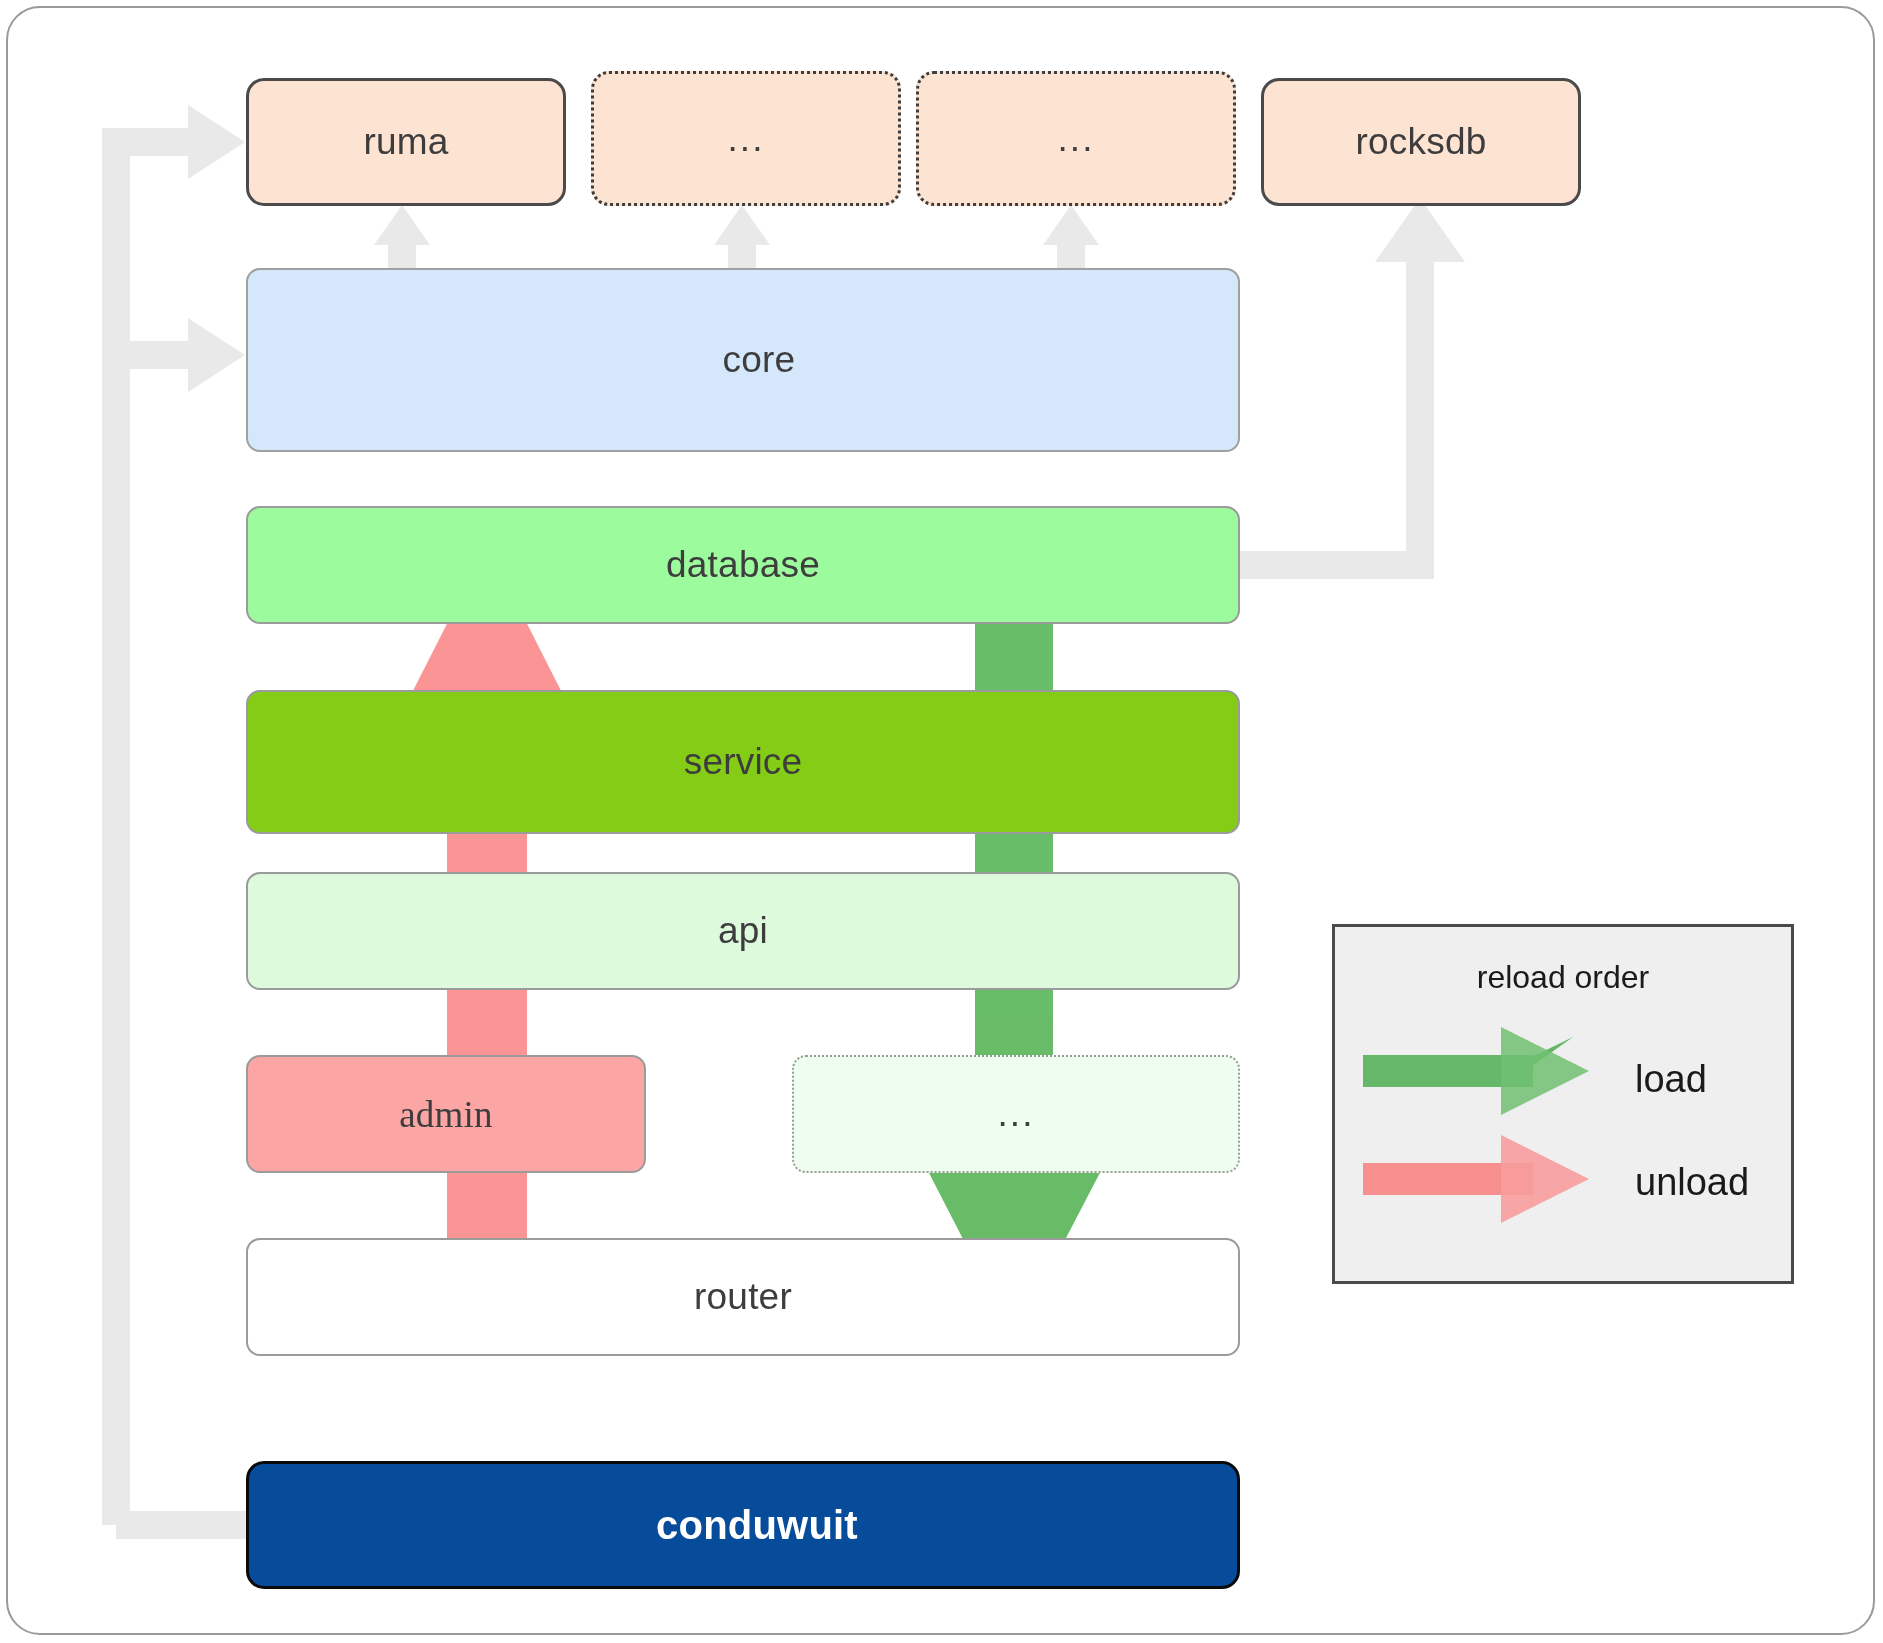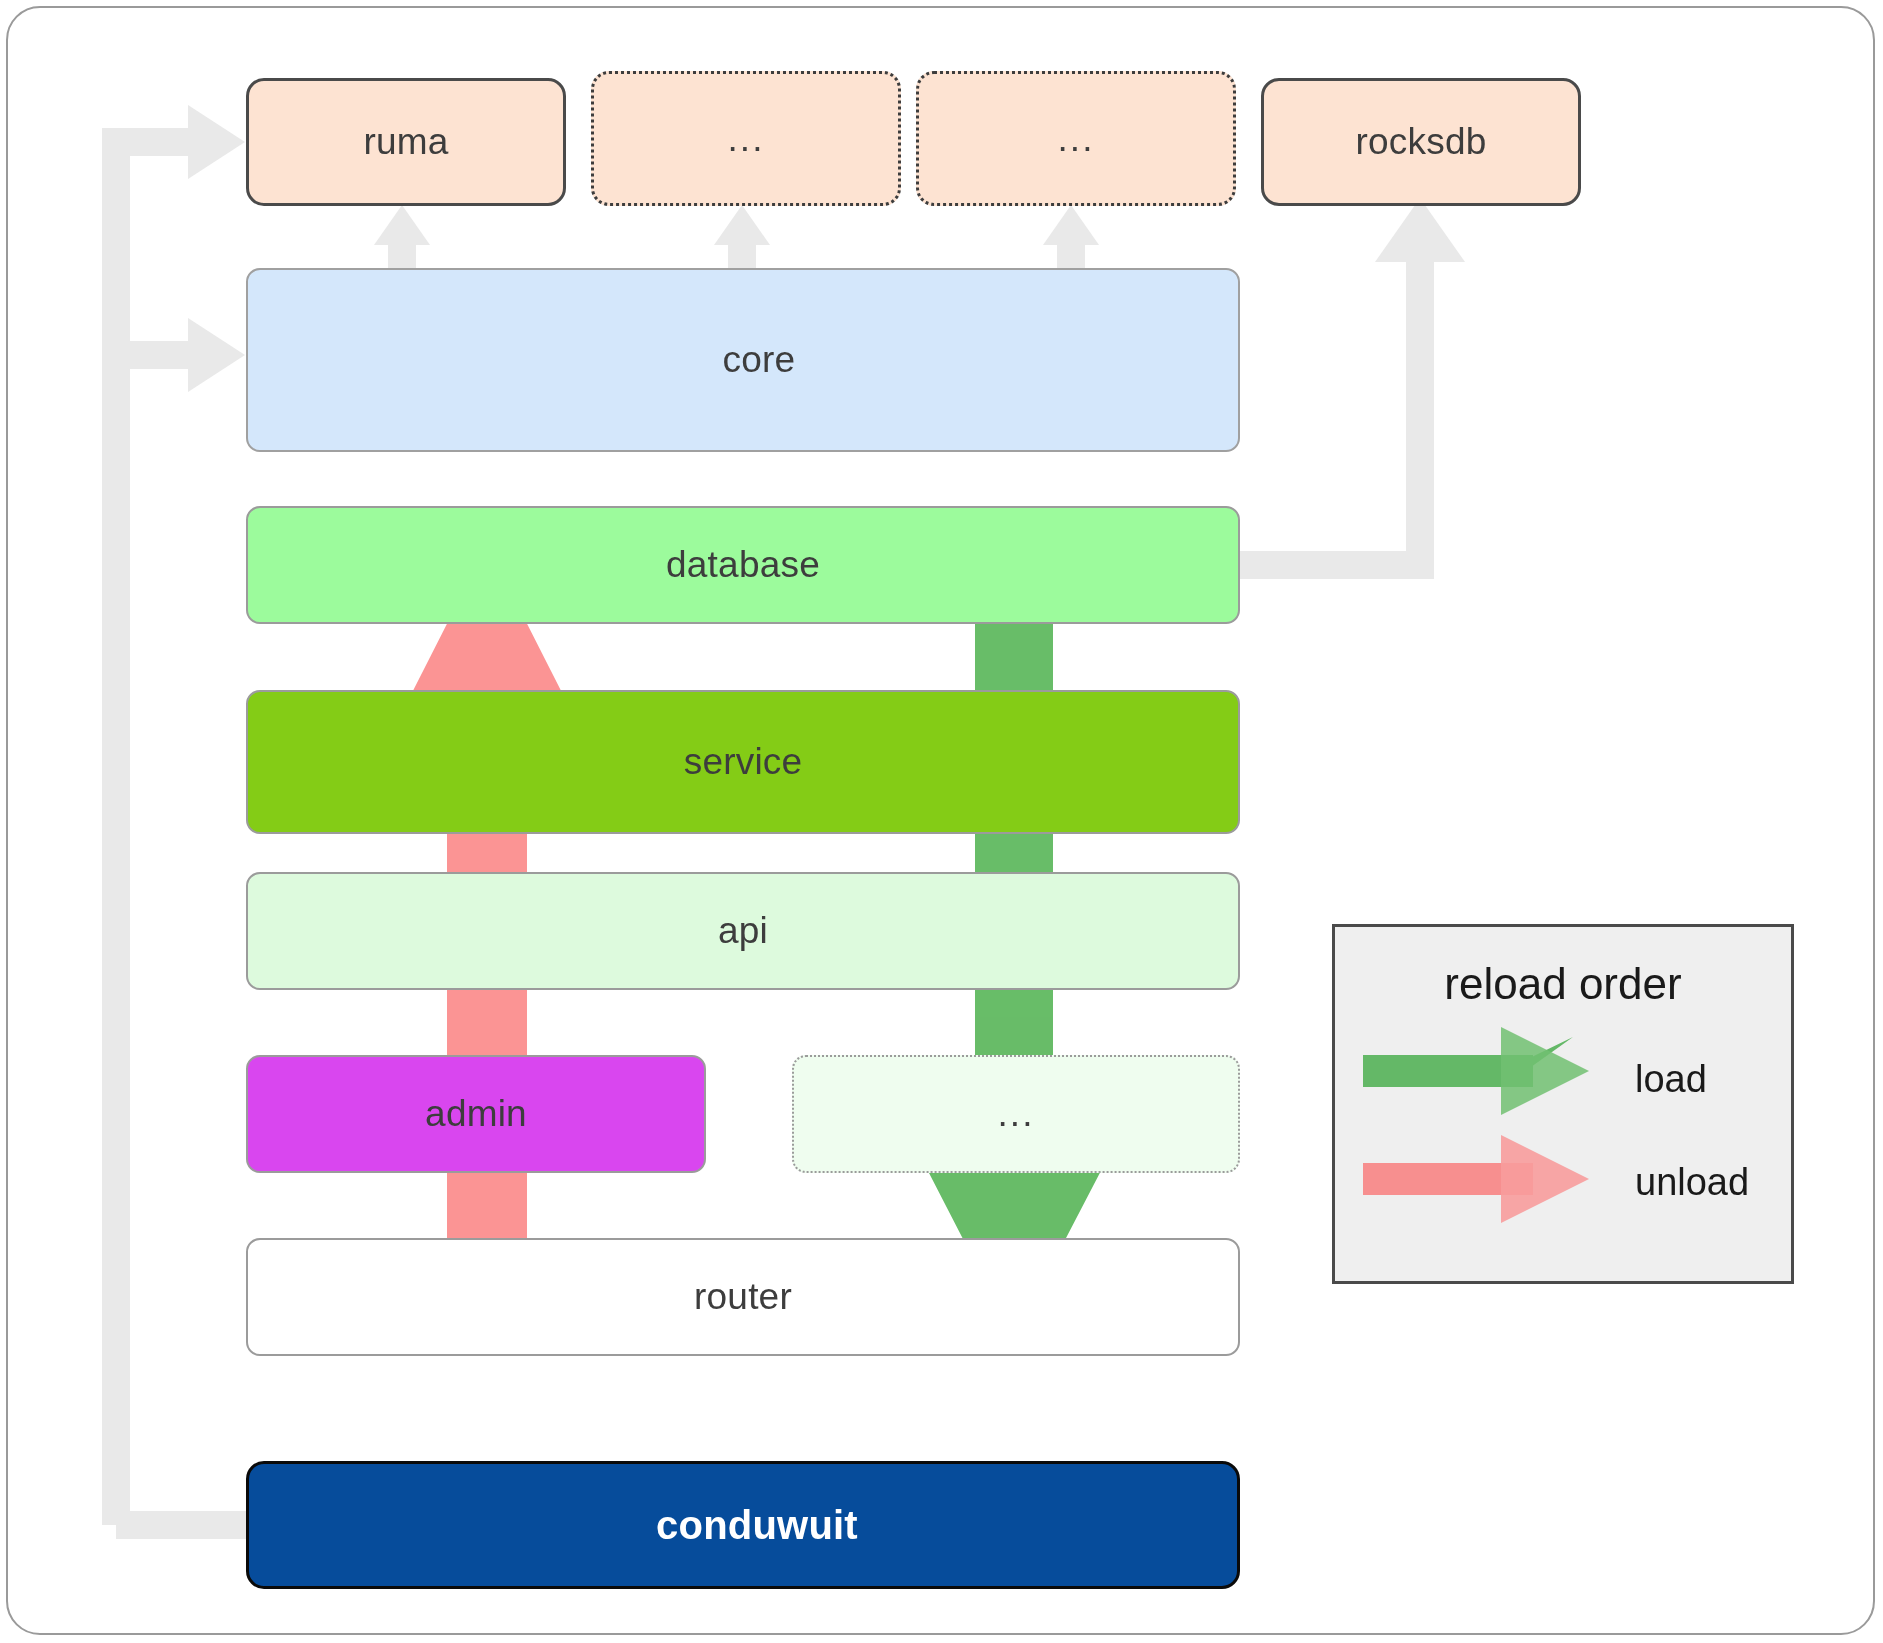--- a/index.html
+++ b/index.html
@@ -88,21 +88,21 @@
     height: 360px;
     background: #efefef;
     border: 3px solid #4a4a4a;
     box-sizing: border-box;
   }
   .legend-title {
     position: absolute;
     left: 0; right: 0;
     top: 32px;
     text-align: center;
-    font-size: 44px;
+    font-size: 32px;
     color: #1a1a1a;
   }
   .legend-row-label {
     position: absolute;
     font-size: 38px;
     color: #1a1a1a;
   }
   .lg-load-label { left: 300px; top: 131px; }
   .lg-unload-label { left: 300px; top: 234px; }
 </style>
@@ -176,21 +176,21 @@
   </div>
 
   <div class="node lyr" style="left:246px; top:690px; width:994px; height:144px; background:#84cc16;">
     <span class="label">service</span>
   </div>
 
   <div class="node lyr" style="left:246px; top:872px; width:994px; height:118px; background:#ddfadd;">
     <span class="label">api</span>
   </div>
 
-  <div class="node lyr" style="left:246px; top:1055px; width:460px; height:118px; background:#d946ef;">
+  <div class="node lyr" style="left:246px; top:1055px; width:400px; height:118px; background:#fca5a5;font-family:Liberation Serif, serif;">
     <span class="label">admin</span>
   </div>
 
   <div class="node lyr-dotted" style="left:792px; top:1055px; width:448px; height:118px; background:#effdef;">
     <span class="label dots">...</span>
   </div>
 
   <div class="node lyr" style="left:246px; top:1238px; width:994px; height:118px; background:#ffffff;">
     <span class="label">router</span>
   </div>

